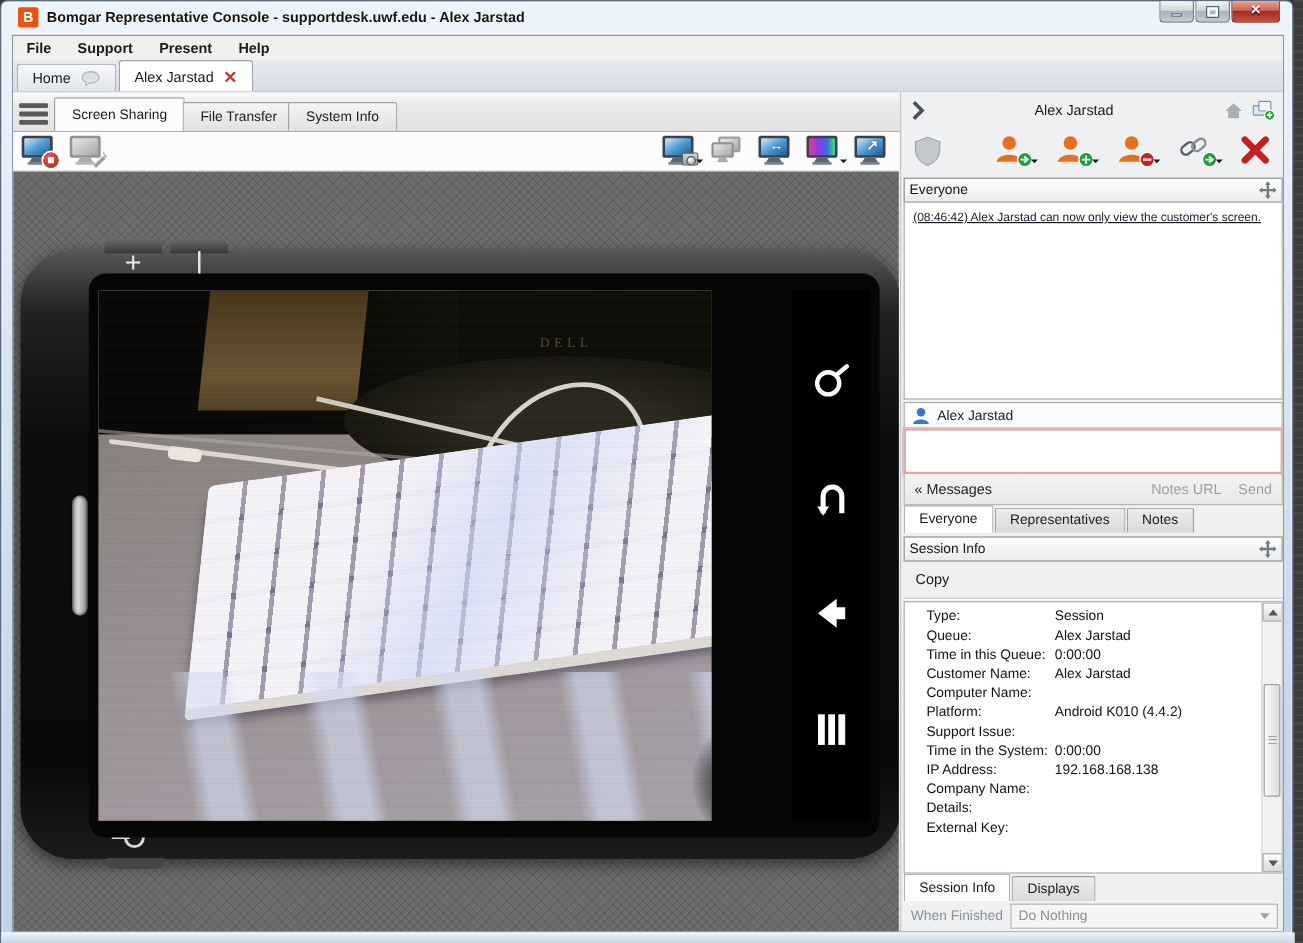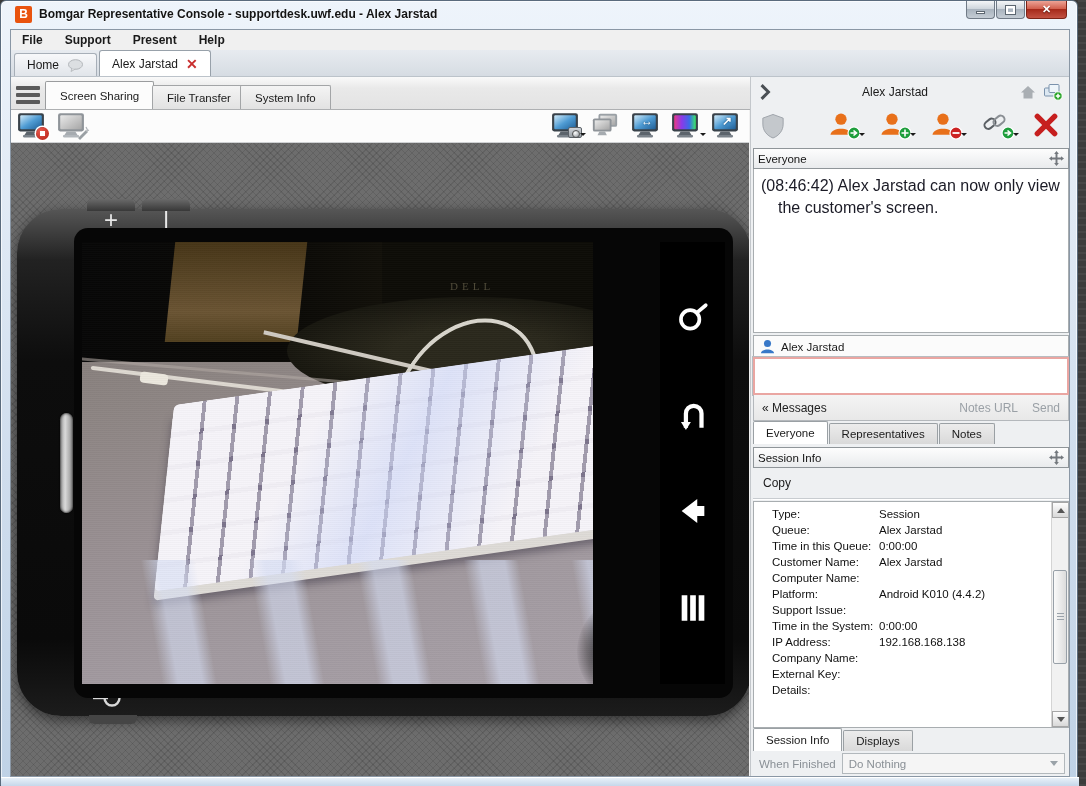--- a/index.html
+++ b/index.html
@@ -126,21 +126,21 @@
   .rpanel{position:absolute;left:739px;top:47px;width:321px;height:701px;background:#eef0f2;
           border-left:1px solid #c3c7cb;display:flex;flex-direction:column;font-size:11.5px;}
   .rp-header{height:30px;display:flex;align-items:center;padding:0 8px;gap:6px;}
   .rp-title{flex:1;text-align:center;font-size:12px;color:#1a1a1a;}
   .rp-toolbar{height:38px;display:flex;align-items:center;padding:0 10px;gap:13px;}
   .rp-sp{flex:1;}
   .hbox{height:21px;margin:3px 2px 0 2px;border:1px solid #8f9599;display:flex;align-items:center;
         padding:0 4px;background:linear-gradient(#fdfdfd,#e9ebed);}
   .hbox .htext{flex:1;font-size:11.5px;color:#141414;}
   .chatbox{height:164px;margin:0 2px;background:#fff;border:1px solid #a8adb0;border-top:none;overflow:hidden;}
-  .chat-msg{padding:6px 8px 0 24px;text-indent:-17px;font-size:16px;color:#1b1b26;line-height:1.35;}
+  .chat-msg{padding:6px 8px 0 24px;text-indent:-17px;font-size:10px;color:#1b1b26;line-height:1.35;text-decoration:underline;}
   .typing{height:22px;margin:2px 2px 0 2px;border:1px solid #a8adb0;border-bottom:none;background:#fbfbfb;
         display:flex;align-items:center;gap:6px;padding:0 6px;font-size:11.5px;}
   .inputwrap{margin:0 2px;height:38px;background:#fff;border:2px solid #eaa6a2;outline:1px solid #b8bcc0;}
   .inputwrap input{width:100%;height:100%;border:none;outline:none;font:11.5px "Liberation Sans",sans-serif;padding:2px 4px;}
   .msgrow{height:26px;margin:0 2px;border:1px solid #b4b8bc;border-top:none;background:linear-gradient(#f4f4f4,#e8e8e8);
         display:flex;align-items:center;padding:0 8px;gap:14px;font-size:12px;}
   .msgrow .left{flex:1;color:#222;}
   .dim{color:#9aa0a6;}
   .ctabs{height:23px;display:flex;align-items:flex-end;padding-left:2px;gap:1px;}
   .ctab{height:21px;display:flex;align-items:center;padding:0 12px;font-size:11.5px;
@@ -554,26 +554,26 @@
                 <span class="lbl">IP Address:</span>
                 <span class="val">192.168.168.138</span>
               </div>
 
               <div class="sirow">
                 <span class="lbl">Company Name:</span>
                 <span class="val"></span>
               </div>
 
               <div class="sirow">
+                <span class="lbl">Details:</span>
+                <span class="val"></span>
+              </div>
+
+              <div class="sirow">
                 <span class="lbl">External Key:</span>
-                <span class="val"></span>
-              </div>
-
-              <div class="sirow">
-                <span class="lbl">Details:</span>
                 <span class="val"></span>
               </div>
             </div>
           <div class="sbar">
             <div class="sbtn" style="top:0;">
                 <span class="arr-up"></span>
               </div>
             <div class="sthumb"></div>
             <div class="sbtn" style="bottom:0;">
                 <span class="arr-dn"></span>

